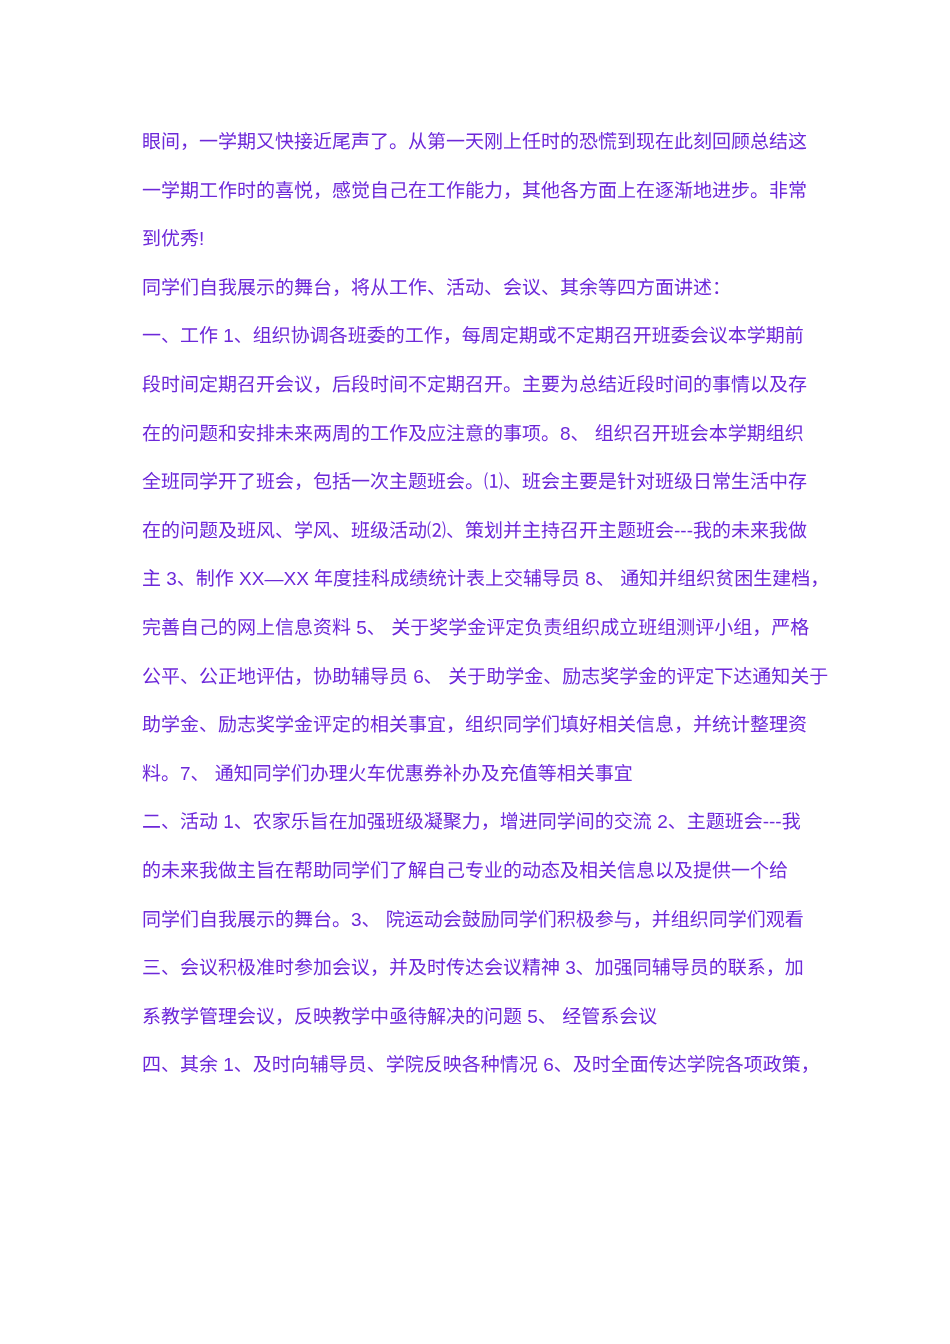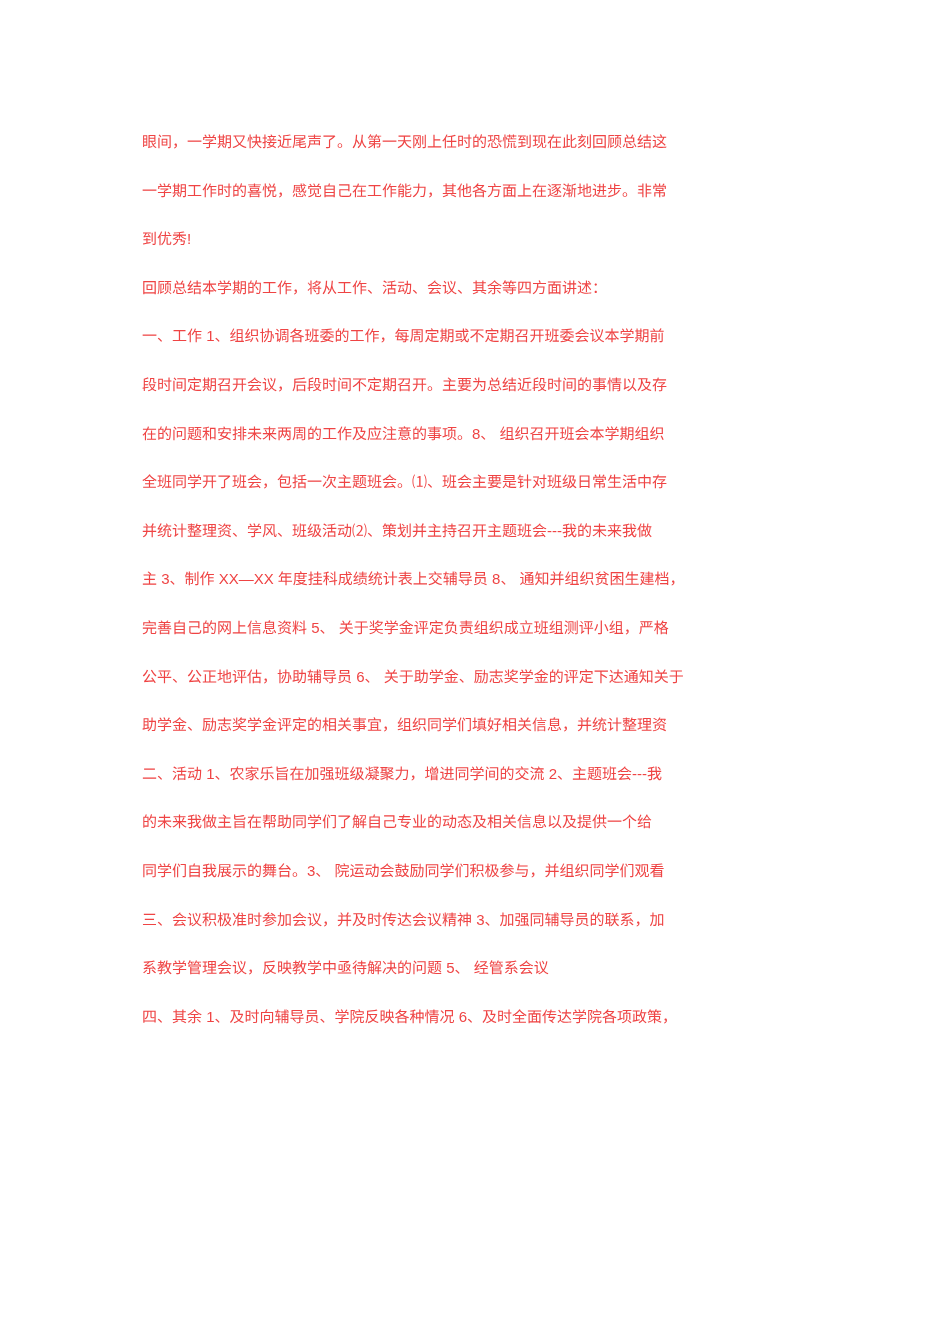--- a/index.html
+++ b/index.html
@@ -19,52 +19,53 @@
     position: absolute;
     left: 142px;
     top: 118px;
     width: 672px;
   }
   .paragraph {
     margin: 0;
     padding: 0;
   }
   .text-line {
-    font-size: 15px;
+    font-size: 19px;
     line-height: 48.6px;
     height: 48.6px;
-    color: #ef4444;
+    color: #6d28d9;
     white-space: pre;
     letter-spacing: 0;
     font-weight: 400;
   }
 </style>
 </head>
 <body>
 
 <div class="page">
   <div class="doc-content" id="doc-content" style="color: rgb(0, 0, 0);">
       <div class="paragraph">
         <div class="text-line">眼间，一学期又快接近尾声了。从第一天刚上任时的恐慌到现在此刻回顾总结这</div>
         <div class="text-line">一学期工作时的喜悦，感觉自己在工作能力，其他各方面上在逐渐地进步。非常</div>
         <div class="text-line">到优秀!</div>
       </div>
       <div class="paragraph">
-        <div class="text-line">回顾总结本学期的工作，将从工作、活动、会议、其余等四方面讲述：</div>
+        <div class="text-line">同学们自我展示的舞台，将从工作、活动、会议、其余等四方面讲述：</div>
       </div>
       <div class="paragraph">
         <div class="text-line">一、工作 1、组织协调各班委的工作，每周定期或不定期召开班委会议本学期前</div>
         <div class="text-line">段时间定期召开会议，后段时间不定期召开。主要为总结近段时间的事情以及存</div>
         <div class="text-line">在的问题和安排未来两周的工作及应注意的事项。8、 组织召开班会本学期组织</div>
         <div class="text-line">全班同学开了班会，包括一次主题班会。⑴、班会主要是针对班级日常生活中存</div>
-        <div class="text-line">并统计整理资、学风、班级活动⑵、策划并主持召开主题班会---我的未来我做</div>
+        <div class="text-line">在的问题及班风、学风、班级活动⑵、策划并主持召开主题班会---我的未来我做</div>
         <div class="text-line">主 3、制作 XX—XX 年度挂科成绩统计表上交辅导员 8、 通知并组织贫困生建档，</div>
         <div class="text-line">完善自己的网上信息资料 5、 关于奖学金评定负责组织成立班组测评小组，严格</div>
         <div class="text-line">公平、公正地评估，协助辅导员 6、 关于助学金、励志奖学金的评定下达通知关于</div>
         <div class="text-line">助学金、励志奖学金评定的相关事宜，组织同学们填好相关信息，并统计整理资</div>
+        <div class="text-line">料。7、 通知同学们办理火车优惠券补办及充值等相关事宜</div>
       </div>
       <div class="paragraph">
         <div class="text-line">二、活动 1、农家乐旨在加强班级凝聚力，增进同学间的交流 2、主题班会---我</div>
         <div class="text-line">的未来我做主旨在帮助同学们了解自己专业的动态及相关信息以及提供一个给</div>
         <div class="text-line">同学们自我展示的舞台。3、 院运动会鼓励同学们积极参与，并组织同学们观看</div>
       </div>
       <div class="paragraph">
         <div class="text-line">三、会议积极准时参加会议，并及时传达会议精神 3、加强同辅导员的联系，加</div>
         <div class="text-line">系教学管理会议，反映教学中亟待解决的问题 5、 经管系会议</div>
       </div>

